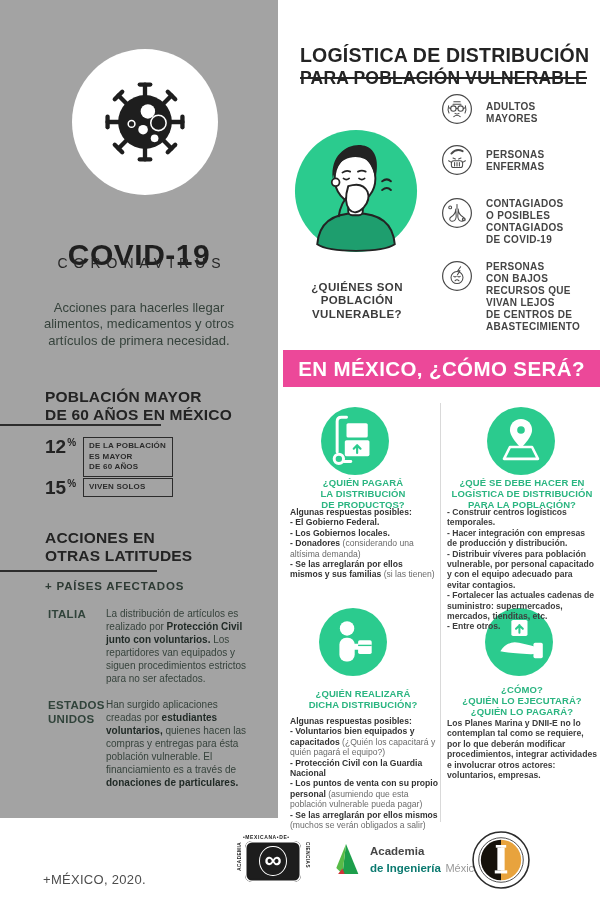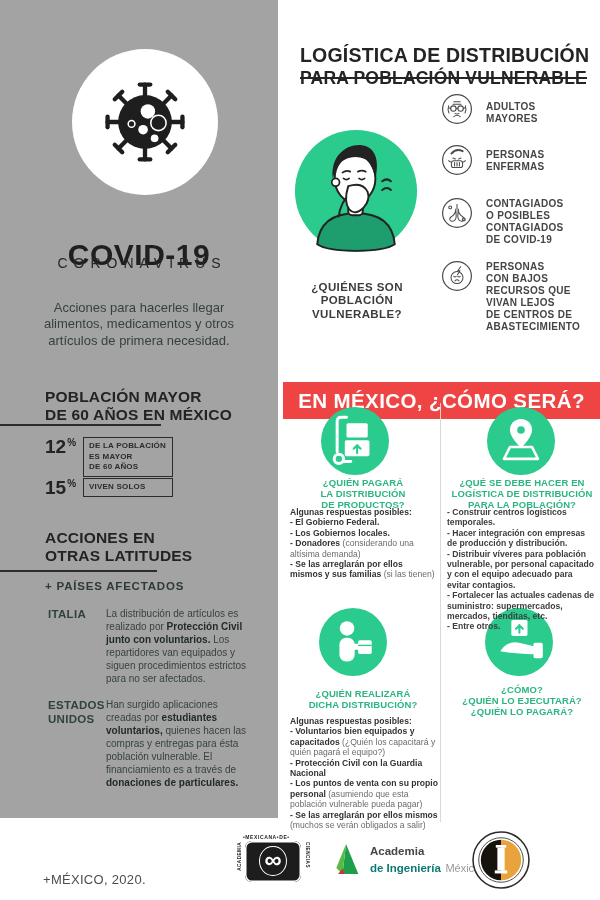--- a/index.html
+++ b/index.html
@@ -48,22 +48,22 @@
   .question{position:absolute;left:294px;top:281px;width:126px;text-align:center;
             font-size:11.5px;font-weight:600;line-height:1.16;letter-spacing:.4px;color:#3c3c3c;}
   .group-row{position:absolute;left:441px;display:flex;gap:13px;}
   .group-row .gicon{flex:0 0 32px;}
   .group-label{width:112px;font-size:10px;font-weight:600;line-height:1.2;
                letter-spacing:.3px;color:#454545;margin-top:1px;}
   .gr1{top:93px;align-items:flex-end;}
   .gr2{top:144px;align-items:center;}
   .gr3{top:197px;}
   .gr4{top:260px;}
-  .black-bar{position:absolute;left:283px;top:350px;width:317px;height:37px;background:#ef4444;
-             display:flex;align-items:center;justify-content:center;margin-top:32px;}
+  .black-bar{position:absolute;left:283px;top:350px;width:317px;height:37px;background:#ec4899;
+             display:flex;align-items:center;justify-content:center;}
   .black-bar span{color:#fff;font-size:20.5px;font-weight:800;letter-spacing:.4px;}
   .v-divider{position:absolute;left:440px;top:403px;width:1px;height:419px;background:#d9d9d9;}
   .q-circle{position:absolute;width:68px;height:68px;}
   .qc1{left:321px;top:407px;}
   .qc2{left:487px;top:407px;}
   .qc3{left:319px;top:608px;}
   .qc4{left:485px;top:608px;}
   .q-title{position:absolute;text-align:center;color:#2BB581;font-weight:800;
            font-size:9.5px;line-height:1.18;letter-spacing:.1px;}
   .qt1{left:290px;top:477px;width:146px;}
@@ -359,20 +359,23 @@
       <div class="ln"><span>- Fortalecer las actuales cadenas de suministro: supermercados, mercados, tienditas, etc.</span></div>
       <div class="ln"><span>- Entre otros.</span></div>
     </div>
   <div class="q-body qb3">
       <div class="ln"><span class="b">Algunas respuestas posibles:</span></div>
       <div class="ln"><span class="b">- Voluntarios bien equipados y capacitados </span><span class="lt">(¿Quién los capacitará y quién pagará el equipo?)</span></div>
       <div class="ln"><span class="b">- Protección Civil con la Guardia Nacional</span></div>
       <div class="ln"><span class="b">- Los puntos de venta con su propio personal </span><span class="lt">(asumiendo que esta población vulnerable pueda pagar)</span></div>
       <div class="ln"><span class="b">- Se las arreglarán por ellos mismos </span><span class="lt">(muchos se verán obligados a salir)</span></div>
     </div>
+  <div class="q-body qb4">
+      <div class="ln"><span>Los Planes Marina y DNII-E no lo contemplan tal como se requiere, por lo que deberán modificar procedimientos, integrar actividades e involucrar otros actores: voluntarios, empresas.</span></div>
+    </div>
 
   <div class="amc">
     <div class="amc-top">•MEXICANA•DE•</div>
     <div class="amc-side amc-left">ACADEMIA</div>
     <div class="amc-box">
       <span class="amc-inf">∞</span>
     </div>
     <div class="amc-side amc-right">CIENCIAS</div>
   </div>
 

